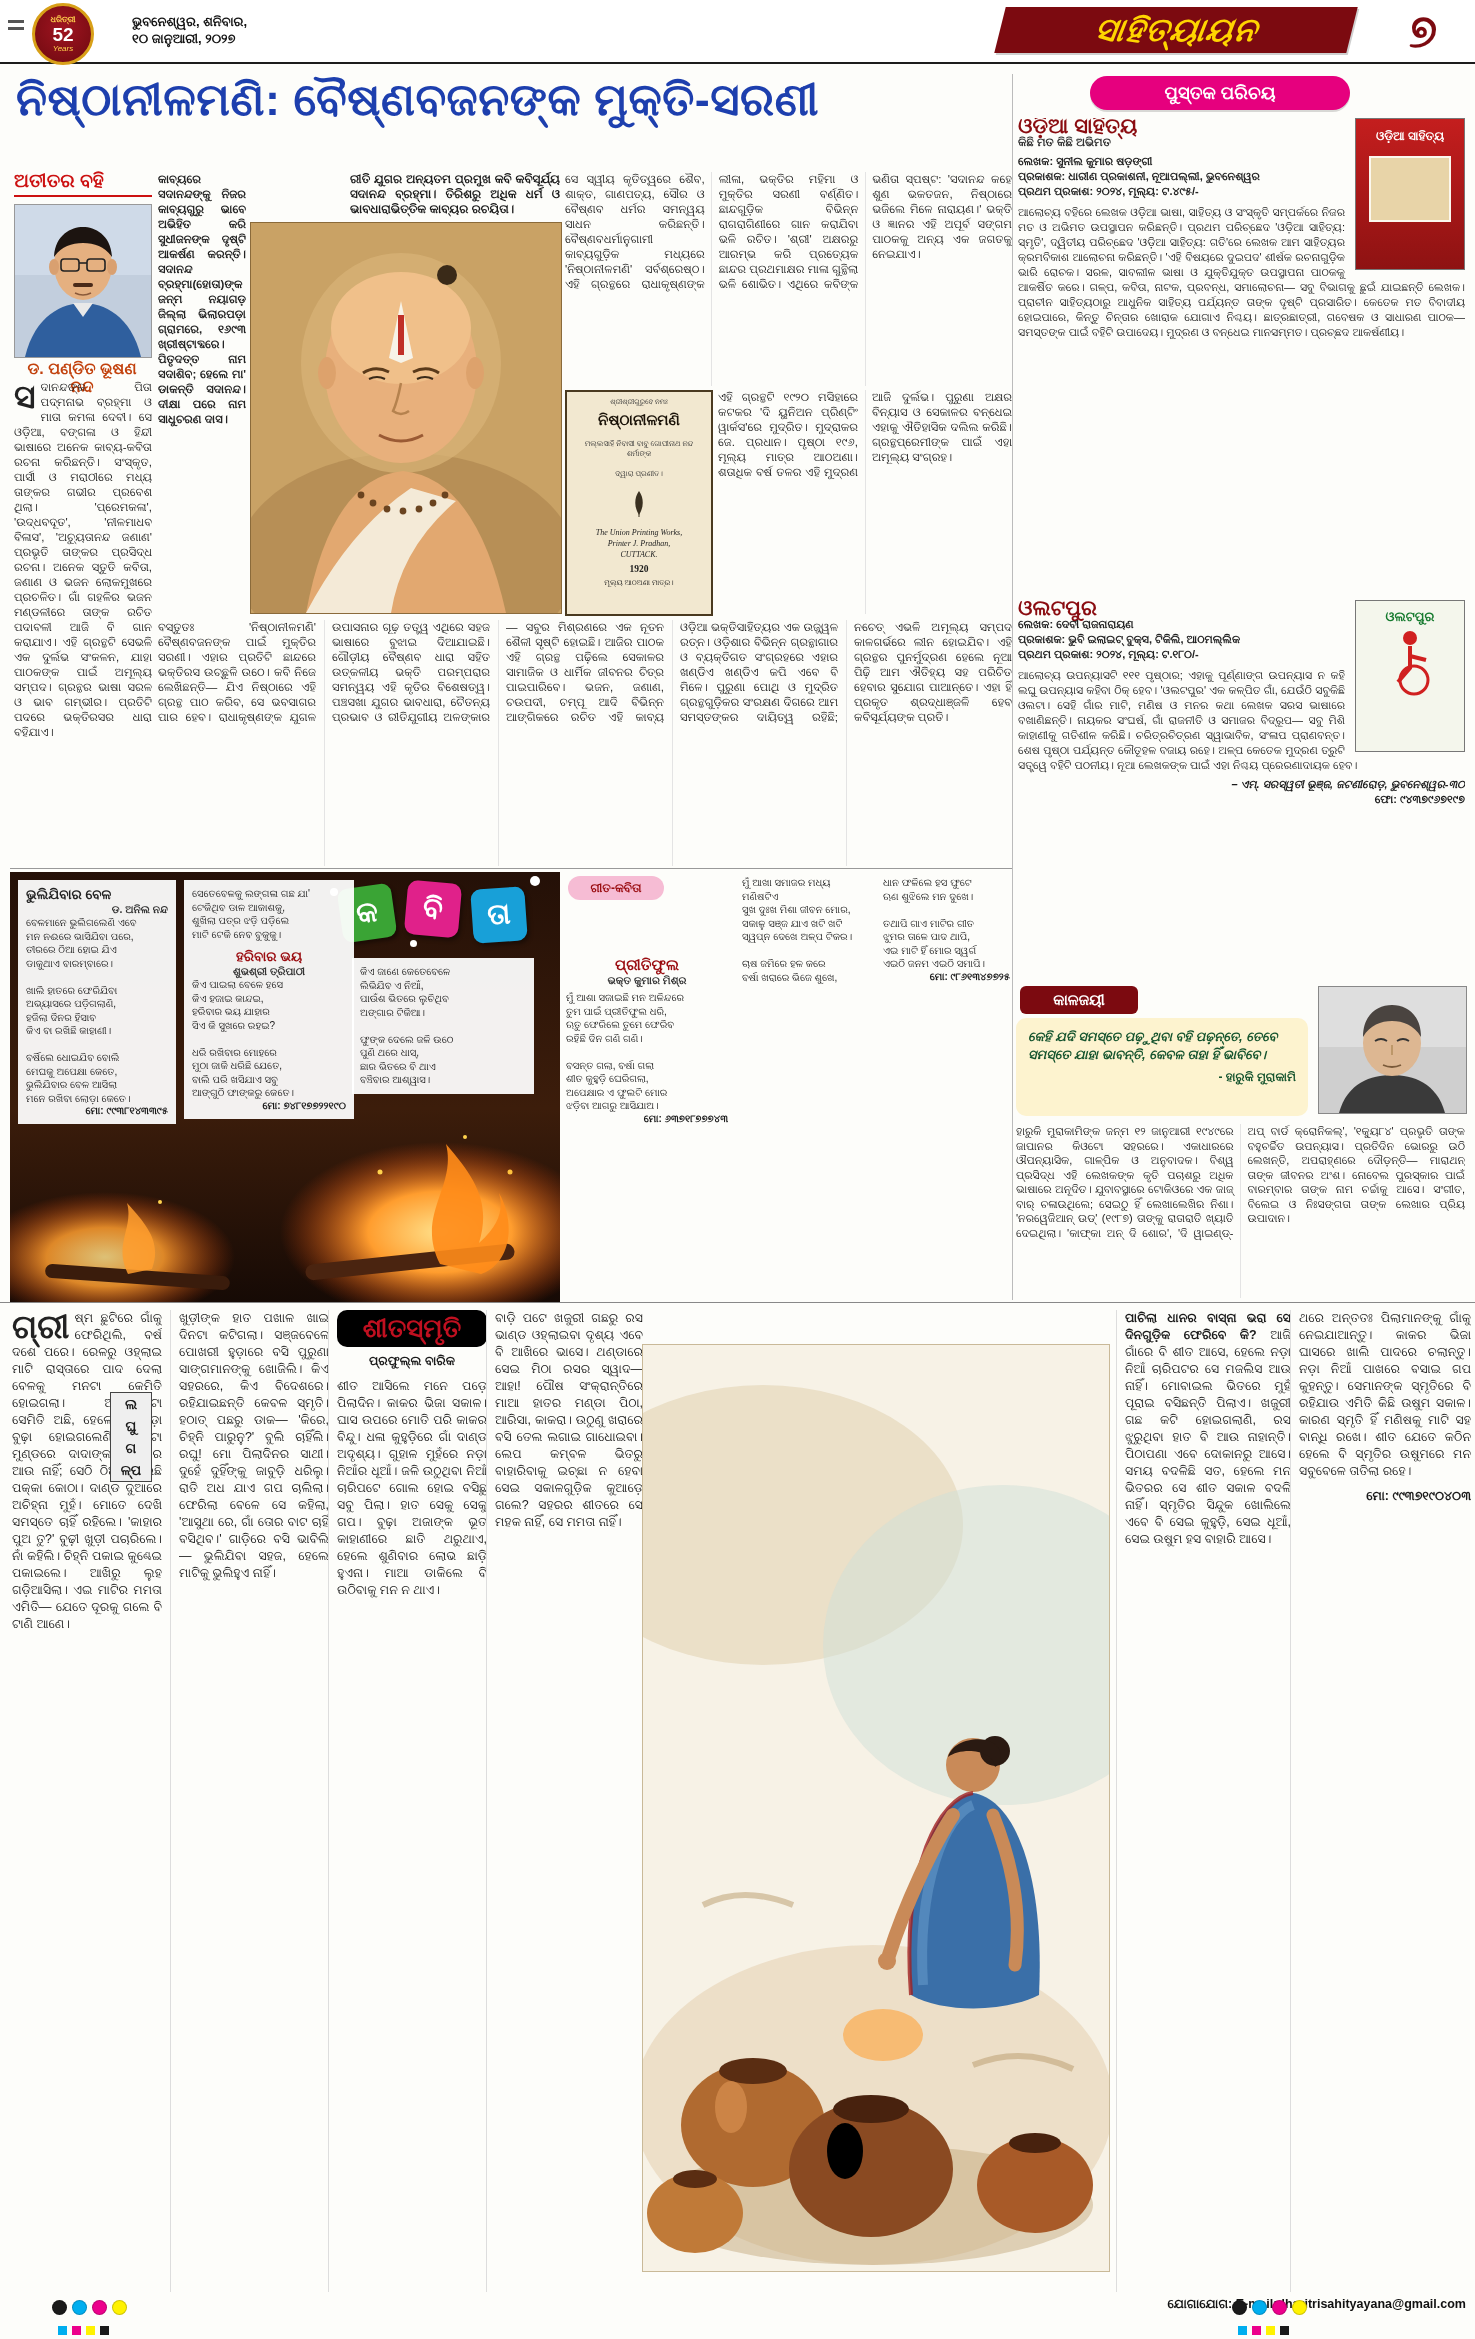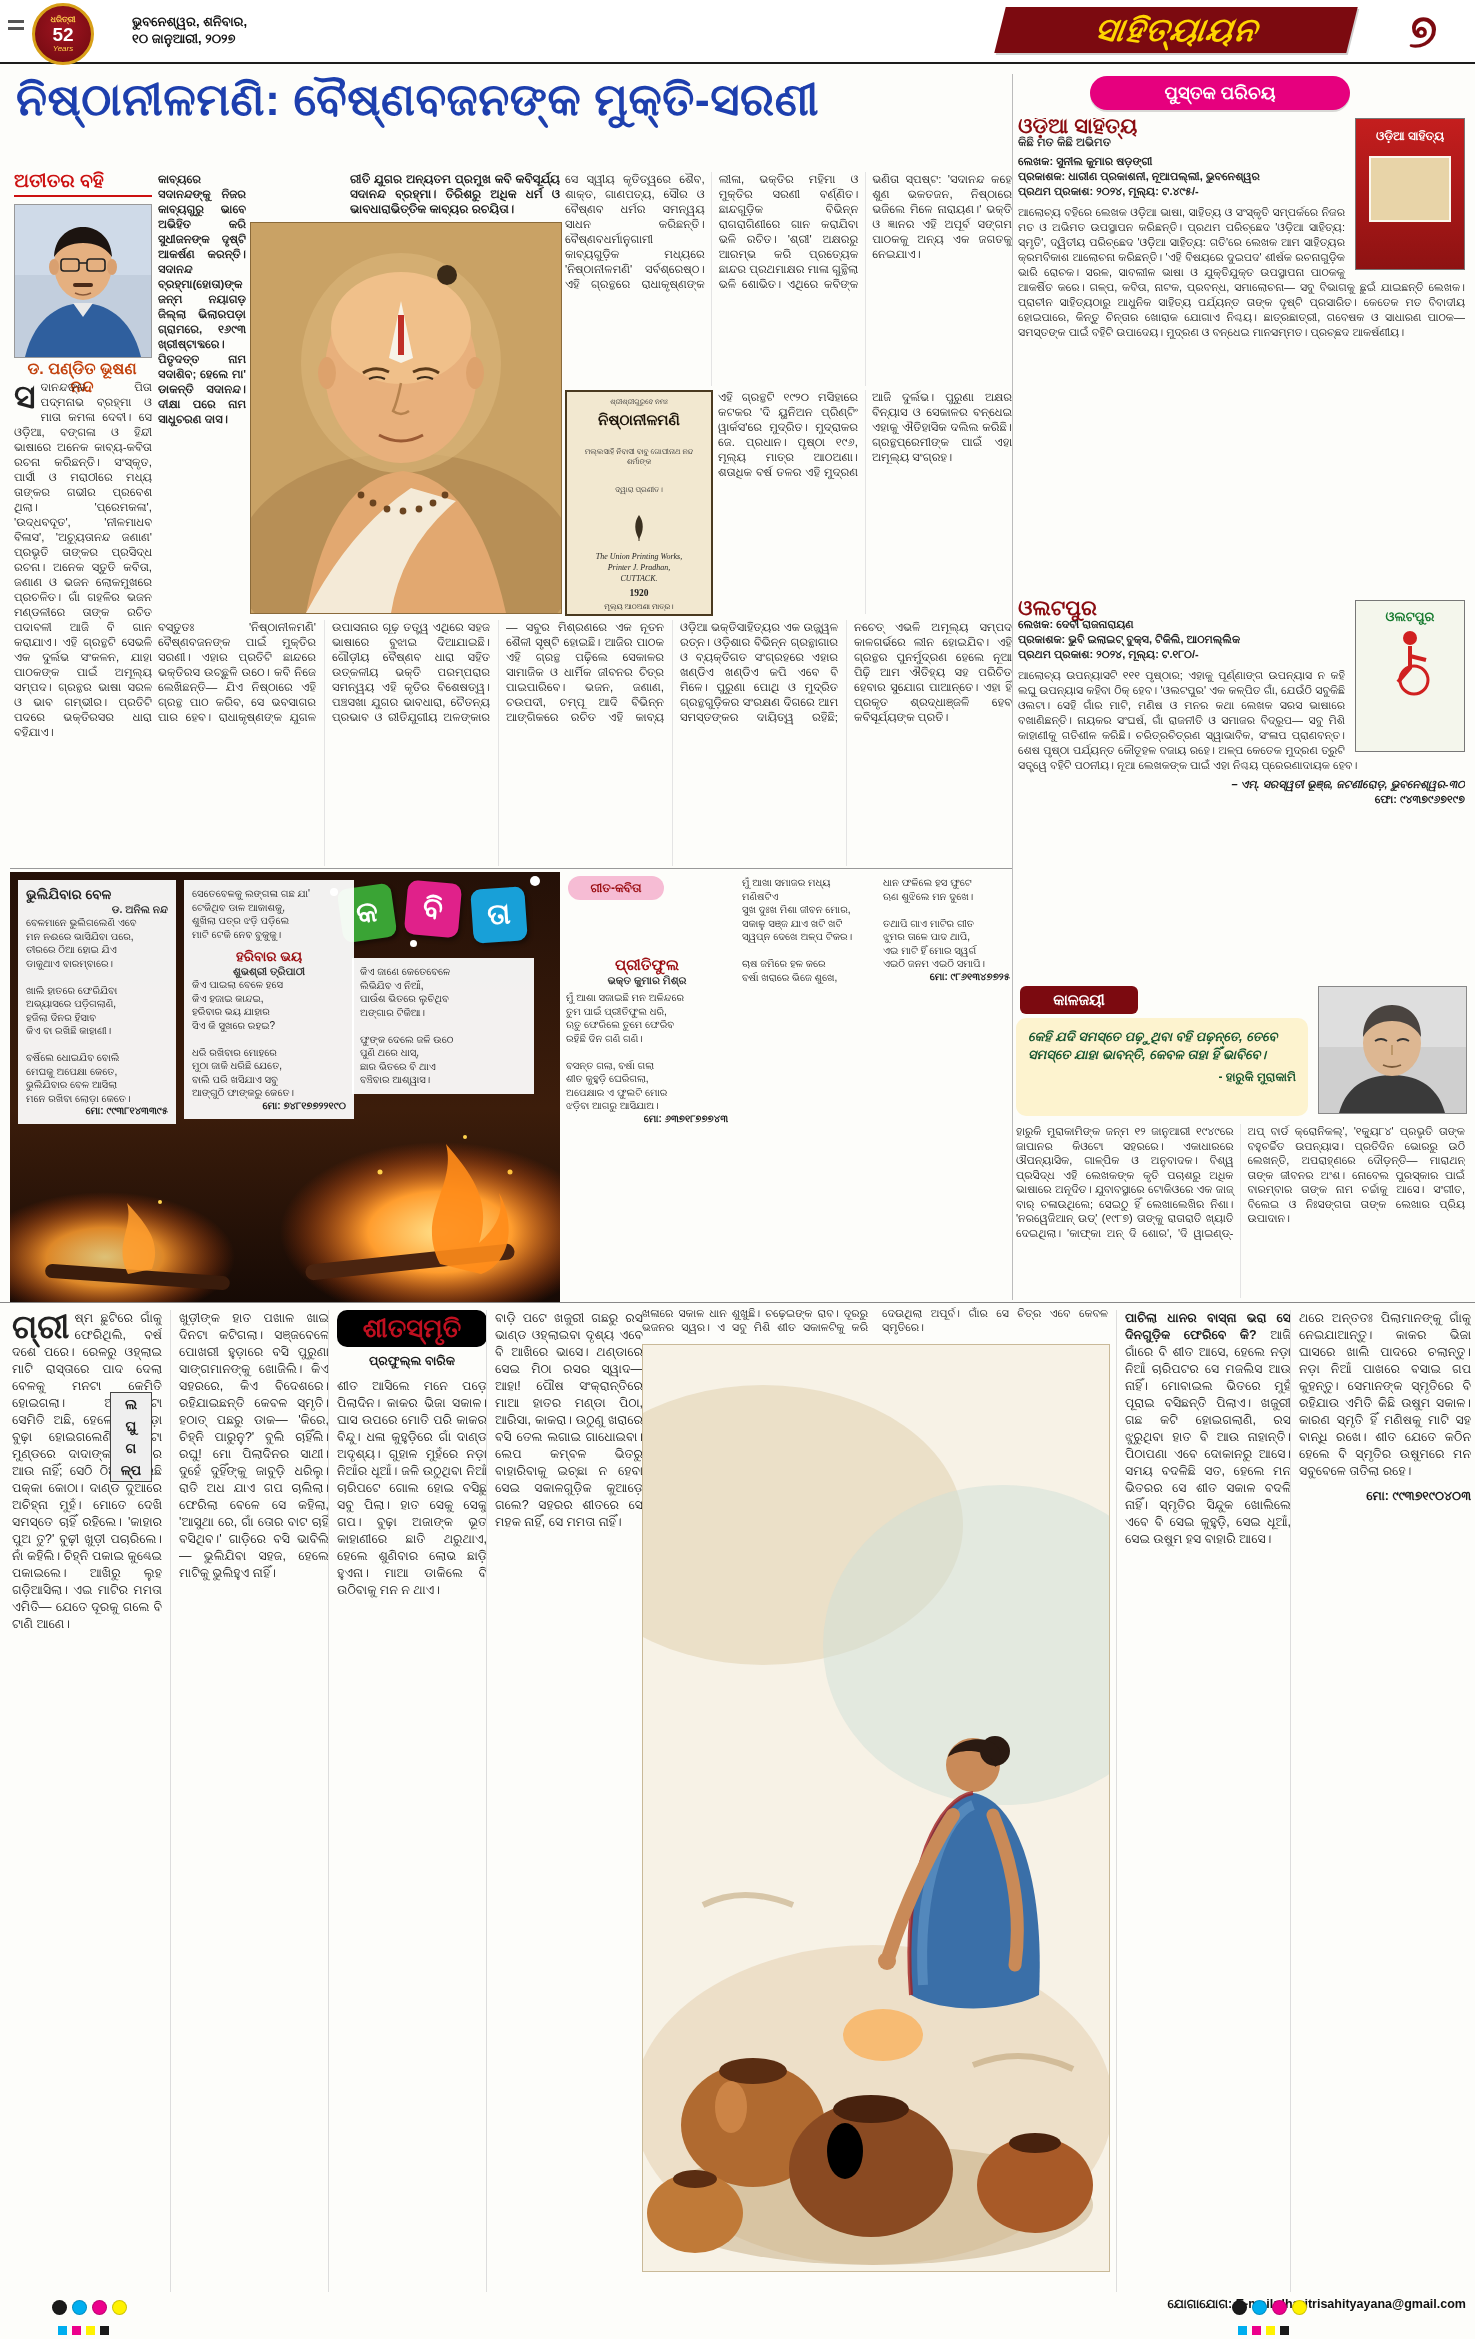--- a/index.html
+++ b/index.html
@@ -38,21 +38,21 @@
 
   
   #leadblk{left:158px;top:172px;width:88px;height:440px;font-size:11.5px;line-height:15px;font-weight:bold;color:#222;}
   #strip{left:350px;top:172px;width:210px;height:46px;font-size:12px;line-height:15px;font-weight:bold;}
   #portrait{left:250px;top:222px;width:310px;height:390px;border:1px solid #8a6a3a;}
   #colsA{left:565px;top:172px;width:447px;height:214px;font-size:11.5px;line-height:15px;column-count:3;column-gap:14px;column-rule:1px solid #e4e4e4;}
   #plate{left:565px;top:390px;width:148px;height:226px;background:#f2e8d0;border:2px solid #4a3a20;
          font-family:"Liberation Serif",serif;text-align:center;padding:6px 16px;box-sizing:border-box;}
   #plate .inv{font-size:7px;color:#333;}
   #plate .ttl{font-size:15px;font-weight:bold;margin:6px 0 4px;color:#1a1208;}
-  #plate .bl{font-size:7.5px;margin:18px 0;color:#333;}
+  #plate .bl{font-size:7.5px;margin:10px 0;color:#333;}
   #plate .pr{font-size:8px;font-style:italic;margin-top:6px;line-height:11px;color:#222;}
   #plate .yy{font-size:9.5px;margin-top:4px;font-weight:bold;}
   #plate .pz{font-size:7.5px;margin-top:4px;}
   #colsB{left:718px;top:390px;width:294px;height:224px;font-size:11.5px;line-height:15px;column-count:2;column-gap:14px;column-rule:1px solid #e4e4e4;}
   #colsC{left:158px;top:620px;width:854px;height:246px;font-size:11.5px;line-height:15px;column-count:5;column-gap:16px;column-rule:1px solid #e4e4e4;}
 
   
   #vrule{left:1012px;top:74px;width:0;height:1226px;border-left:1px solid #bbb;}
   #bkpill{left:1090px;top:76px;width:260px;height:34px;background:#e6007e;border-radius:17px;color:#fff;
           display:flex;align-items:center;justify-content:center;font-size:18px;font-weight:bold;box-shadow:0 2px 0 #00000025;}
@@ -422,21 +422,20 @@
   </div>
   <div id="bc2" class="abs bcol jt clip">ଖୁଡ଼ୀଙ୍କ ହାତ ପଖାଳ ଖାଇ ଦିନଟା କଟିଗଲା। ସଞ୍ଜବେଳେ ପୋଖରୀ ହୁଡ଼ାରେ ବସି ପୁରୁଣା ସାଙ୍ଗମାନଙ୍କୁ ଖୋଜିଲି। କିଏ ସହରରେ, କିଏ ବିଦେଶରେ। ରହିଯାଇଛନ୍ତି କେବଳ ସ୍ମୃତି। ହଠାତ୍ ପଛରୁ ଡାକ— 'କିରେ, ଚିହ୍ନି ପାରୁନୁ?' ବୁଲି ଚାହିଁଲି। ରଘୁ! ମୋ ପିଲାଦିନର ସାଥୀ। ଦୁହେଁ ଦୁହିଁଙ୍କୁ ଜାବୁଡ଼ି ଧରିଲୁ। ରାତି ଅଧ ଯାଏ ଗପ ଚାଲିଲା। ଫେରିଲା ବେଳେ ସେ କହିଲା, 'ଆସୁଥା ରେ, ଗାଁ ତୋର ବାଟ ଚାହିଁ ବସିଥିବ।' ଗାଡ଼ିରେ ବସି ଭାବିଲି— ଭୁଲିଯିବା ସହଜ, ହେଲେ ମାଟିକୁ ଭୁଲିହୁଏ ନାହିଁ।</div>
 
   <div id="bc3" class="abs bcol clip">
     <div class="essay-title">ଶୀତସ୍ମୃତି</div>
     <div class="essay-auth">ପ୍ରଫୁଲ୍ଲ ବାରିକ</div>
     <div class="jt">ଶୀତ ଆସିଲେ ମନେ ପଡ଼େ ପିଲାଦିନ। କାକର ଭିଜା ସକାଳ। ଘାସ ଉପରେ ମୋତି ପରି କାକର ବିନ୍ଦୁ। ଧଳା କୁହୁଡ଼ିରେ ଗାଁ ଦାଣ୍ଡ ଅଦୃଶ୍ୟ। ଗୁହାଳ ମୁହଁରେ ନଡ଼ା ନିଆଁର ଧୂଆଁ। ଜଳି ଉଠୁଥିବା ନିଆଁ ଚାରିପଟେ ଗୋଲ ହୋଇ ବସିଛୁ ସବୁ ପିଲା। ହାତ ସେକୁ ସେକୁ ଗପ। ବୁଢ଼ା ଅଜାଙ୍କ ଭୂତ କାହାଣୀରେ ଛାତି ଥରୁଥାଏ, ହେଲେ ଶୁଣିବାର ଲୋଭ ଛାଡ଼ି ହୁଏନା। ମାଆ ଡାକିଲେ ବି ଉଠିବାକୁ ମନ ନ ଥାଏ।</div>
   </div>
   <div id="bc4" class="abs bcol jt clip">ବାଡ଼ି ପଟେ ଖଜୁରୀ ଗଛରୁ ରସ ଭାଣ୍ଡ ଓହ୍ଲାଇବା ଦୃଶ୍ୟ ଏବେ ବି ଆଖିରେ ଭାସେ। ଥଣ୍ଡାରେ ସେଇ ମିଠା ରସର ସ୍ୱାଦ— ଆହା! ପୌଷ ସଂକ୍ରାନ୍ତିରେ ମାଆ ହାତର ମଣ୍ଡା ପିଠା, ଆରିସା, କାକରା। ଉଠୁଣୁ ଖରାରେ ବସି ତେଲ ଲଗାଇ ଗାଧୋଇବା। ଲେପ କମ୍ବଳ ଭିତରୁ ବାହାରିବାକୁ ଇଚ୍ଛା ନ ହେବା ସେଇ ସକାଳଗୁଡ଼ିକ କୁଆଡ଼େ ଗଲେ? ସହରର ଶୀତରେ ସେ ମହକ ନାହିଁ, ସେ ମମତା ନାହିଁ।</div>
 
-  <div id="estrip" class="abs jt clip">ଖଳାରେ ସକାଳ ଧାନ ଶୁଖୁଛି। ଚଢ଼େଇଙ୍କ ରାବ। ଦୂରରୁ ଭଜନର ସ୍ୱର। ଏ ସବୁ ମିଶି ଶୀତ ସକାଳଟିକୁ କରି ଦେଉଥିଲା ଅପୂର୍ବ। ଗାଁର ସେ ଚିତ୍ର ଏବେ କେବଳ ସ୍ମୃତିରେ।</div>
 
   <div id="wimg" class="abs">
     <svg width="466" height="926" viewBox="0 0 466 926" preserveAspectRatio="none">
       <rect width="466" height="926" fill="#f7f2e6"></rect>
       <ellipse cx="120" cy="180" rx="200" ry="140" fill="#dcc9a4" opacity=".45"></ellipse>
       <ellipse cx="360" cy="300" rx="180" ry="160" fill="#cfe0d8" opacity=".5"></ellipse>
       <ellipse cx="230" cy="760" rx="240" ry="160" fill="#e6d2b4" opacity=".6"></ellipse>
       <ellipse cx="230" cy="860" rx="220" ry="60" fill="#b89a6a" opacity=".4"></ellipse>
       <ellipse cx="240" cy="690" rx="40" ry="26" fill="#ff9d2e" opacity=".55"></ellipse>
       <g>

